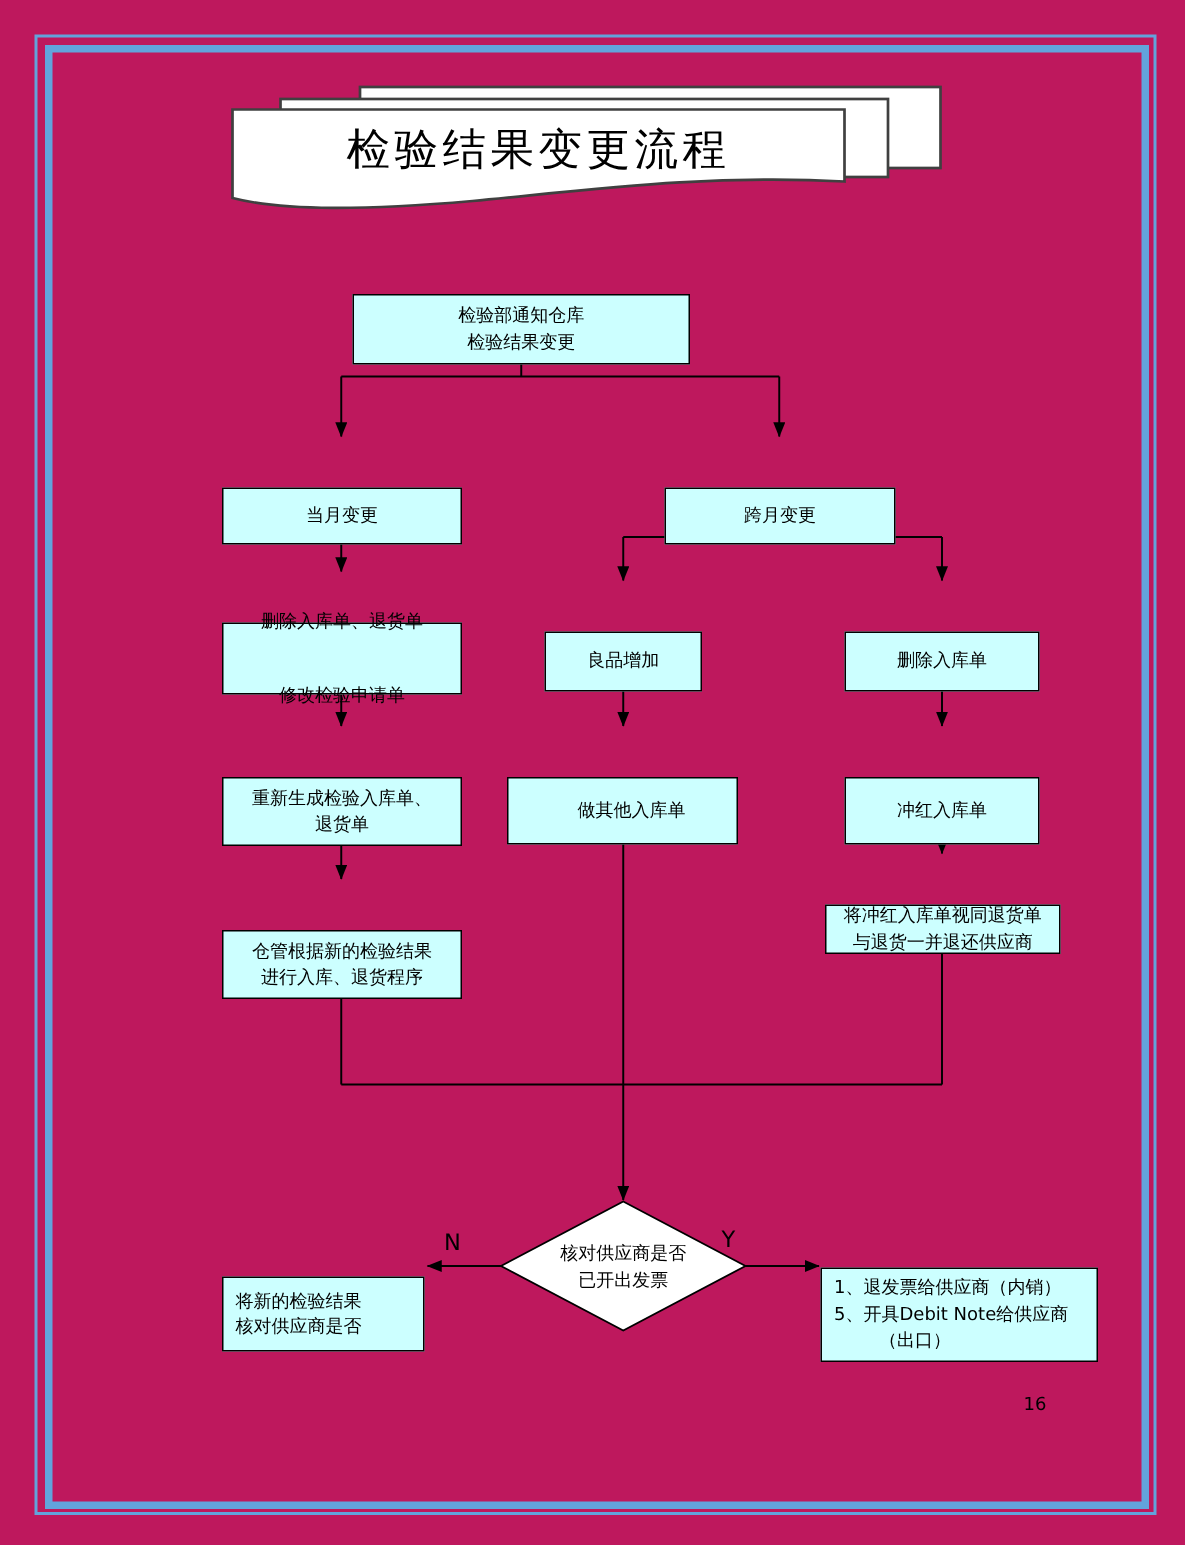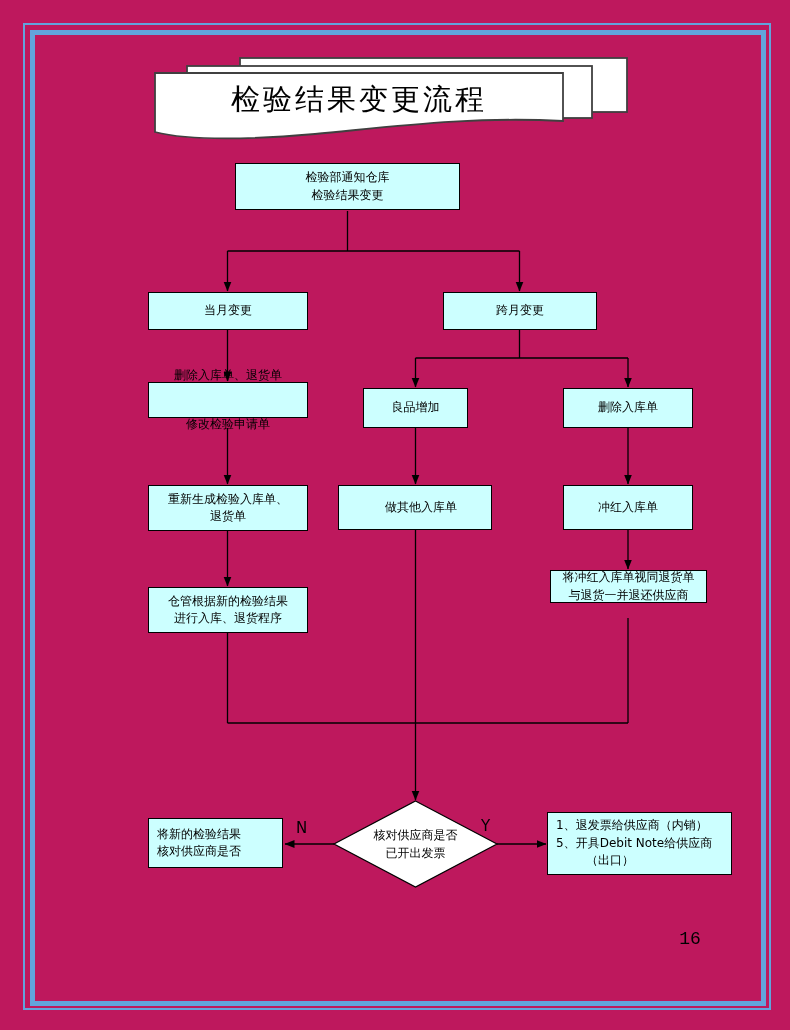--- a/index.html
+++ b/index.html
@@ -5,34 +5,34 @@
   html,body{margin:0;padding:0;background:#fff;}
   .page{position:relative;width:790px;height:1030px;background:#be185d;overflow:hidden;
         font-family:"DejaVu Sans",sans-serif;color:#000;}
   .frame-outer{position:absolute;left:23px;top:23px;width:744px;height:983px;
         border:2px solid var(--frame-blue,#62A3DC);}
   .frame-inner{position:absolute;left:30px;top:30px;width:726px;height:966px;
         border:5px solid var(--frame-blue,#62A3DC);}
   svg.layer{position:absolute;left:0;top:0;z-index:1;}
   .node{position:absolute;box-sizing:border-box;background:var(--node-fill,#CCFFFF);
         border:1.5px solid #000;display:flex;flex-direction:column;justify-content:center;
-        align-items:center;text-align:center;font-size:12px;line-height:1.45;z-index:2;}
+        align-items:center;text-align:center;font-size:12px;line-height:1.45;z-index:2;margin-top:33px;}
   .node span{display:block;white-space:nowrap;}
   .node.align-left{align-items:flex-start;text-align:left;padding-left:8px;}
   .node .indent{margin-left:30px;}
   .decision-text{position:absolute;left:334px;top:801px;width:163px;height:86px;z-index:2;
         display:flex;flex-direction:column;justify-content:center;align-items:center;
         font-size:12px;line-height:1.5;background:transparent;}
   .decision-text span{display:block;white-space:nowrap;}
   .edge-label{position:absolute;z-index:2;font-size:15px;}
   .banner-title{position:absolute;left:155px;top:80px;width:408px;height:40px;z-index:3;
         display:flex;justify-content:center;align-items:center;font-size:29px;
         letter-spacing:3px;white-space:nowrap;}
   .page-number{position:absolute;left:670px;top:929px;width:40px;text-align:center;
-        font-size:18px;z-index:2;font-family:Liberation Mono, monospace;}
+        font-size:12px;z-index:2;}
 </style>
 </head>
 <body>
 
 <div class="page">
   <div class="frame-outer"></div>
   <div class="frame-inner"></div>
 
   <svg class="layer" width="790" height="1030" viewBox="0 0 790 1030">
     <defs>
@@ -79,21 +79,21 @@
   </div>
 
   <div class="node" style="left:148px;top:292px;width:160px;height:38px;">
     <span>当月变更</span>
   </div>
 
   <div class="node" style="left:443px;top:292px;width:154px;height:38px;">
     <span>跨月变更</span>
   </div>
 
-  <div class="node" style="left:148px;top:382px;width:160px;height:36px;gap:31px;">
+  <div class="node" style="left:148px;top:382px;width:160px;height:48px;gap:31px;">
     <span>删除入库单、退货单</span>
     <span>修改检验申请单</span>
   </div>
 
   <div class="node" style="left:148px;top:485px;width:160px;height:46px;">
     <span>重新生成检验入库单、</span>
     <span>退货单</span>
   </div>
 
   <div class="node" style="left:148px;top:587px;width:160px;height:46px;">

